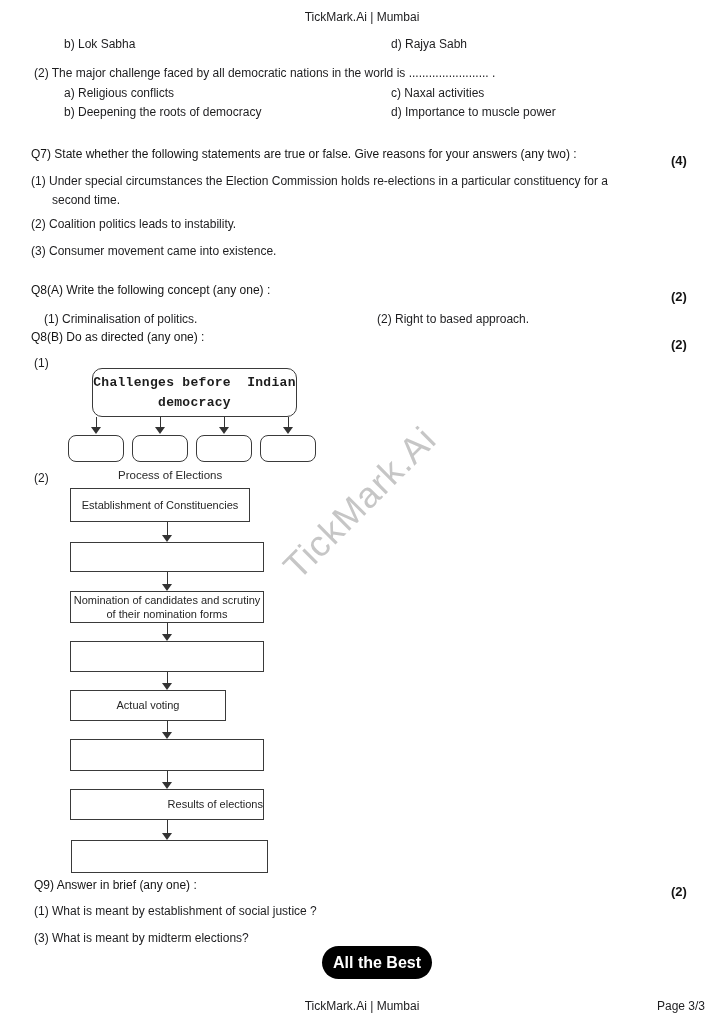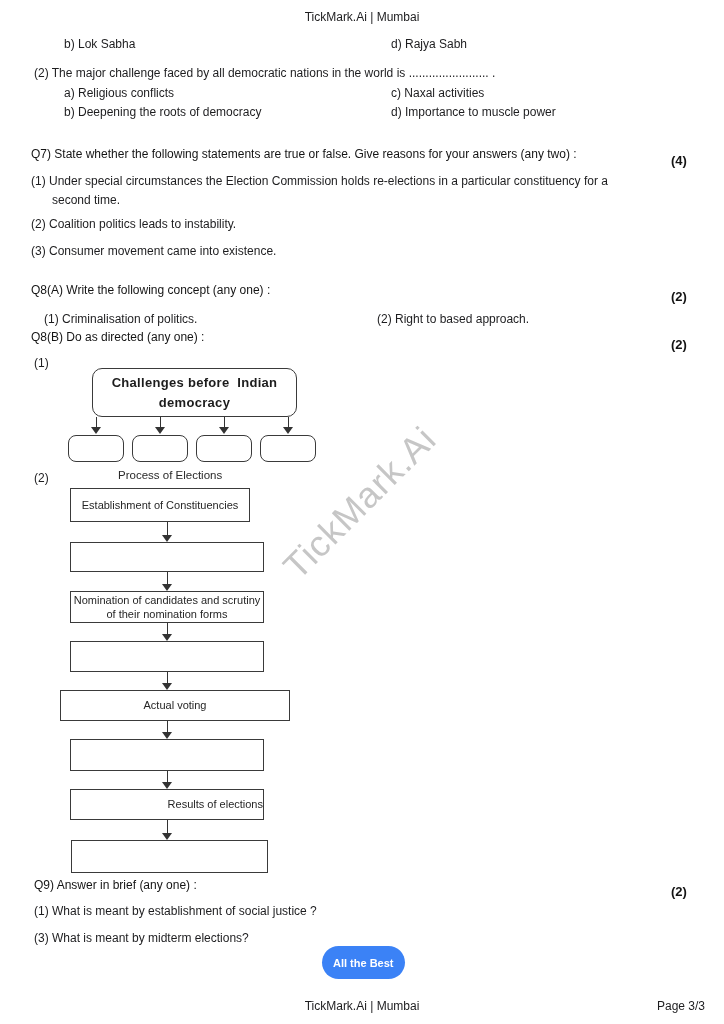--- a/index.html
+++ b/index.html
@@ -18,33 +18,33 @@
     position:absolute;left:360px;top:503px;
     transform:translate(-50%,-50%) rotate(-45deg);
     font-size:36px;color:#c6c6c6;letter-spacing:1px;white-space:nowrap;
   }
 
   
   .fcbox{position:absolute;border:1.6px solid #3a3a3a;background:#fff;box-sizing:border-box;
          display:flex;flex-direction:column;justify-content:center;align-items:center;
          color:#262626;}
   .fcbox .l{font-size:11px;line-height:1.3;white-space:nowrap;}
-  .round{border-radius:10px;}
+  .round{border-radius:10px;font-family:Liberation Mono, monospace;}
   .round-sm{border-radius:8px;border-width:1.5px;}
   .fc1-title{font-weight:bold;font-size:13px;line-height:1.5;letter-spacing:.3px;color:#1c1c1c;}
 
   .varrow{position:absolute;width:11px;}
   .varrow::before{content:"";position:absolute;left:4.7px;top:0;bottom:6px;width:1.6px;background:#333;}
   .varrow::after{content:"";position:absolute;left:0;bottom:0;width:0;height:0;
     border-left:5.5px solid transparent;border-right:5.5px solid transparent;border-top:7px solid #333;}
 
   .badge{
     position:absolute;left:322px;top:946px;height:33px;padding:0 11px;
-    background:#3b82f6;border-radius:17px;display:flex;align-items:center;justify-content:center;
-    color:#ffffff;font-weight:bold;font-size:11px;white-space:nowrap;
+    background:#000000;border-radius:17px;display:flex;align-items:center;justify-content:center;
+    color:#ffffff;font-weight:bold;font-size:16px;white-space:nowrap;
   }
 </style>
 </head>
 <body>
 
 <div class="watermark">TickMark.Ai</div>
 
 <div class="t center" style="top:10px;font-weight:500;">TickMark.Ai | Mumbai</div>
 
 <div class="t" style="left:64px;top:37px;">b) Lok Sabha</div>
@@ -99,21 +99,21 @@
 
 <div class="fcbox" style="left:70px;top:591px;width:194px;height:32px;">
   <div class="l">Nomination of candidates and scrutiny</div>
   <div class="l">of their nomination forms</div>
 </div>
 <div class="varrow" style="left:162px;top:623px;height:18px;"></div>
 
 <div class="fcbox" style="left:70px;top:641px;width:194px;height:31px;"></div>
 <div class="varrow" style="left:162px;top:672px;height:18px;"></div>
 
-<div class="fcbox" style="left:60px;top:690px;width:230px;height:31px;">
+<div class="fcbox" style="left:70px;top:690px;width:156px;height:31px;">
   <div class="l">Actual voting</div>
 </div>
 <div class="varrow" style="left:162px;top:721px;height:18px;"></div>
 
 <div class="fcbox" style="left:70px;top:739px;width:194px;height:32px;"></div>
 <div class="varrow" style="left:162px;top:771px;height:18px;"></div>
 
 <div class="fcbox" style="left:70px;top:789px;width:194px;height:31px;align-items:flex-end;">
   <div class="l">Results of elections</div>
 </div>

